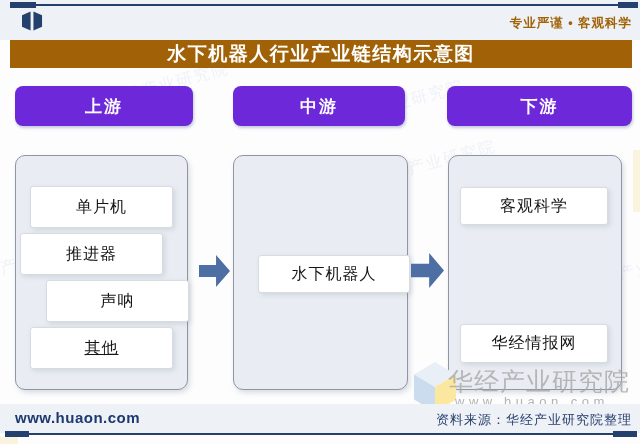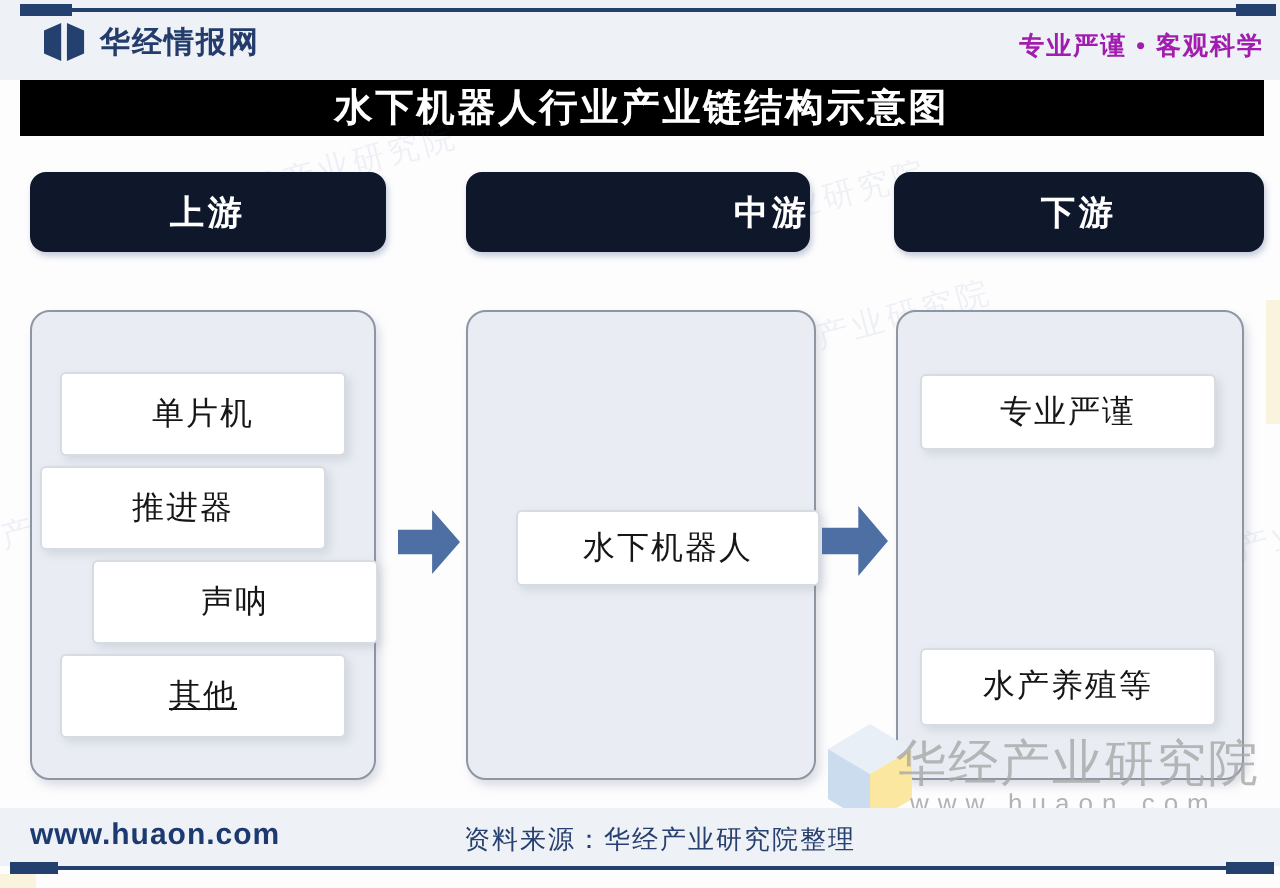--- a/index.html
+++ b/index.html
@@ -9,30 +9,30 @@
     font-family:"Liberation Sans","DejaVu Sans",sans-serif;
     -webkit-font-smoothing:antialiased;
   }
   .abs{position:absolute;}
   
   .header-strip{left:0;top:0;width:640px;height:40px;background:#eef1f6;}
   .rule-thin{background:#24406e;height:2px;}
   .rule-thick{background:#24406e;height:6px;}
   .logo-row{left:22px;top:11px;display:flex;align-items:center;gap:7px;}
   .logo-text{font-size:15px;font-weight:600;color:#233c6b;letter-spacing:1px;}
-  .tagline{right:8px;top:15px;width:300px;text-align:right;font-size:12.5px;color:#a21caf;font-weight:600;letter-spacing:1px;}
+  .tagline{right:8px;top:15px;width:300px;text-align:right;font-size:12.5px;color:#a16207;font-weight:600;letter-spacing:1px;}
   
   .title-bar{
-    left:10px;top:40px;width:622px;height:28px;background:#000000;
+    left:10px;top:40px;width:622px;height:28px;background:#a16207;
     display:flex;align-items:center;justify-content:center;
   }
   .title-bar span{color:#ffffff;font-size:19px;font-weight:700;letter-spacing:1.5px;}
   
   .pill{
-    top:86px;height:40px;background:#0f172a;border-radius:8px;
+    top:86px;height:40px;background:#6d28d9;border-radius:8px;
     display:flex;align-items:center;justify-content:center;
     box-shadow:1px 2px 3px rgba(90,110,150,.35);
   }
   .pill span{color:#fff;font-size:17px;font-weight:700;letter-spacing:2px;}
   
   .panel{
     top:155px;height:235px;background:#e9edf3;
     border:1px solid #8f96a3;border-radius:10px;box-sizing:border-box;
     box-shadow:2px 3px 5px rgba(120,130,150,.25);
   }
@@ -43,21 +43,21 @@
     font-size:16px;color:#161616;letter-spacing:1px;
   }
   
   .arrow{
     background:#4d6fa4;
     clip-path:polygon(0% 31%,55% 31%,55% 0%,100% 50%,55% 100%,55% 69%,0% 69%);
   }
   
   .footer-strip{left:0;top:404px;width:640px;height:29px;background:#eef1f6;}
   .footer-site{left:15px;top:409px;font-size:15px;font-weight:600;color:#1d3a70;letter-spacing:.5px;}
-  .footer-source{right:8px;top:411px;width:400px;font-size:13px;color:#27406f;letter-spacing:1px;}
+  .footer-source{right:8px;top:411px;width:400px;text-align:right;font-size:13px;color:#27406f;letter-spacing:1px;}
   
   .wm-org{left:448px;top:365px;font-size:25px;color:#a8a8a8;opacity:.8;letter-spacing:1px;white-space:nowrap;}
   .wm-url{left:455px;top:394px;font-size:13px;color:#b3b3b3;letter-spacing:4.5px;white-space:nowrap;}
   .wm-faint{font-size:16px;color:#4a6a9a;opacity:.08;transform:rotate(-15deg);white-space:nowrap;letter-spacing:2px;}
   .cube{width:42px;height:50px;}
   .cube div{position:absolute;left:0;top:0;width:100%;height:100%;}
   .cube .face-top{background:#e9eff7;clip-path:polygon(50% 0,100% 25%,50% 50%,0 25%);}
   .cube .face-left{background:#ccdcef;clip-path:polygon(0 25%,50% 50%,50% 100%,0 75%);}
   .cube .face-right{background:#fbe7a0;clip-path:polygon(100% 25%,100% 75%,50% 100%,50% 50%);}
   .edge-tint{background:#f7edc4;opacity:.55;}
@@ -70,59 +70,58 @@
 <div class="abs rule-thick" style="left:10px;top:2px;width:26px;"></div>
 <div class="abs rule-thick" style="left:618px;top:2px;width:20px;"></div>
 
 <div class="abs logo-row">
   <span style="display:inline-flex;">
     <svg width="21" height="20" viewBox="0 0 22 20">
       <polygon points="0,4 9,0 9,20 0,16" fill="#24406e"></polygon>
       <polygon points="12,0 21,4 21,16 12,20" fill="#24406e"></polygon>
     </svg>
   </span>
-  <span class="logo-text">华经情报网</span>
 </div>
 <div class="abs tagline">专业严谨 • 客观科学</div>
 
 <div class="abs title-bar">
   <span>水下机器人行业产业链结构示意图</span>
 </div>
 
 <div class="abs wm-faint" style="left:105px;top:74px;">华经产业研究院</div>
 <div class="abs wm-faint" style="left:340px;top:92px;">华经产业研究院</div>
 <div class="abs wm-faint" style="left:372px;top:152px;">华经产业研究院</div>
 <div class="abs wm-faint" style="left:-36px;top:252px;">华经产业研究院</div>
 <div class="abs wm-faint" style="left:582px;top:258px;">华经产业研究院</div>
 <div class="abs edge-tint" style="left:633px;top:150px;width:7px;height:62px;"></div>
 <div class="abs edge-tint" style="left:0px;top:437px;width:18px;height:7px;"></div>
 
 <div class="abs pill" style="left:15px;width:178px;">
   <span>上游</span>
 </div>
-<div class="abs pill" style="left:233px;width:172px;justify-content:flex-end;">
+<div class="abs pill" style="left:233px;width:172px;">
   <span>中游</span>
 </div>
 <div class="abs pill" style="left:447px;width:185px;">
   <span>下游</span>
 </div>
 
 <div class="abs panel" style="left:15px;width:173px;"></div>
 <div class="abs panel" style="left:233px;width:175px;"></div>
 <div class="abs panel" style="left:448px;width:174px;"></div>
 
 <div class="abs node" style="left:30px;top:186px;width:143px;height:42px;">单片机</div>
 <div class="abs node" style="left:20px;top:233px;width:143px;height:42px;">推进器</div>
 <div class="abs node" style="left:46px;top:280px;width:143px;height:42px;">声呐</div>
 <div class="abs node" style="left:30px;top:327px;width:143px;height:42px;text-decoration:underline;">其他</div>
 
 <div class="abs node" style="left:258px;top:255px;width:152px;height:38px;">水下机器人</div>
 
-<div class="abs node" style="left:460px;top:187px;width:148px;height:38px;">专业严谨</div>
-<div class="abs node" style="left:460px;top:324px;width:148px;height:39px;">水产养殖等</div>
+<div class="abs node" style="left:460px;top:187px;width:148px;height:38px;">客观科学</div>
+<div class="abs node" style="left:460px;top:324px;width:148px;height:39px;">华经情报网</div>
 
 <div class="abs arrow" style="left:199px;top:255px;width:31px;height:32px;"></div>
 <div class="abs arrow" style="left:411px;top:253px;width:33px;height:35px;"></div>
 
 <div class="abs cube" style="left:414px;top:362px;">
   <div class="face-top"></div>
     <div class="face-left"></div>
     <div class="face-right"></div>
 </div>
 <div class="abs wm-org">华经产业研究院</div>

